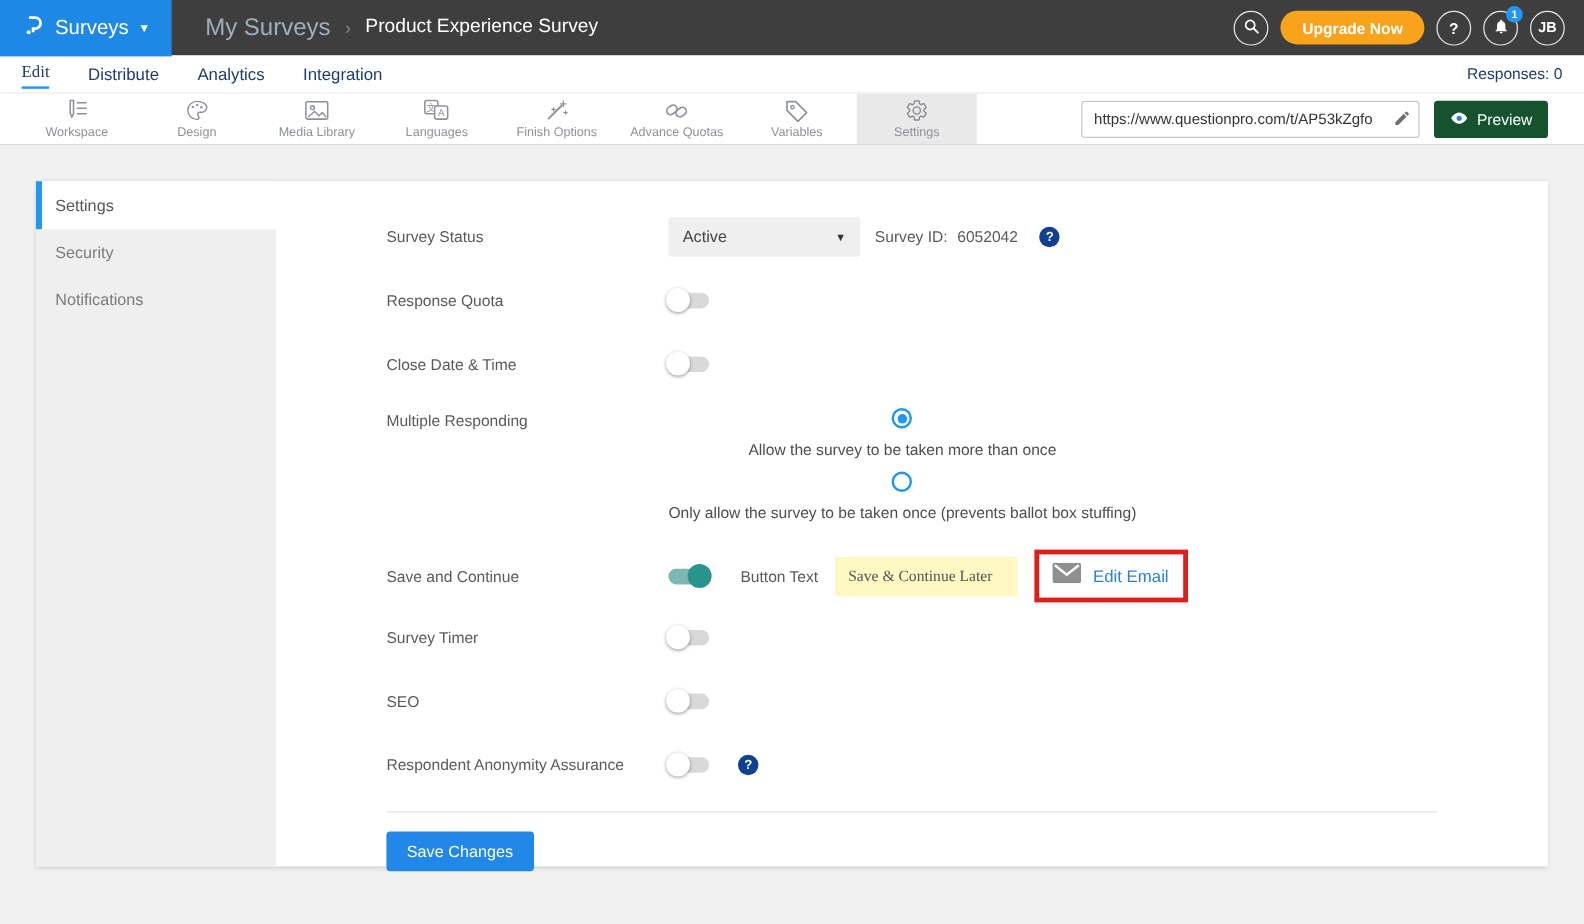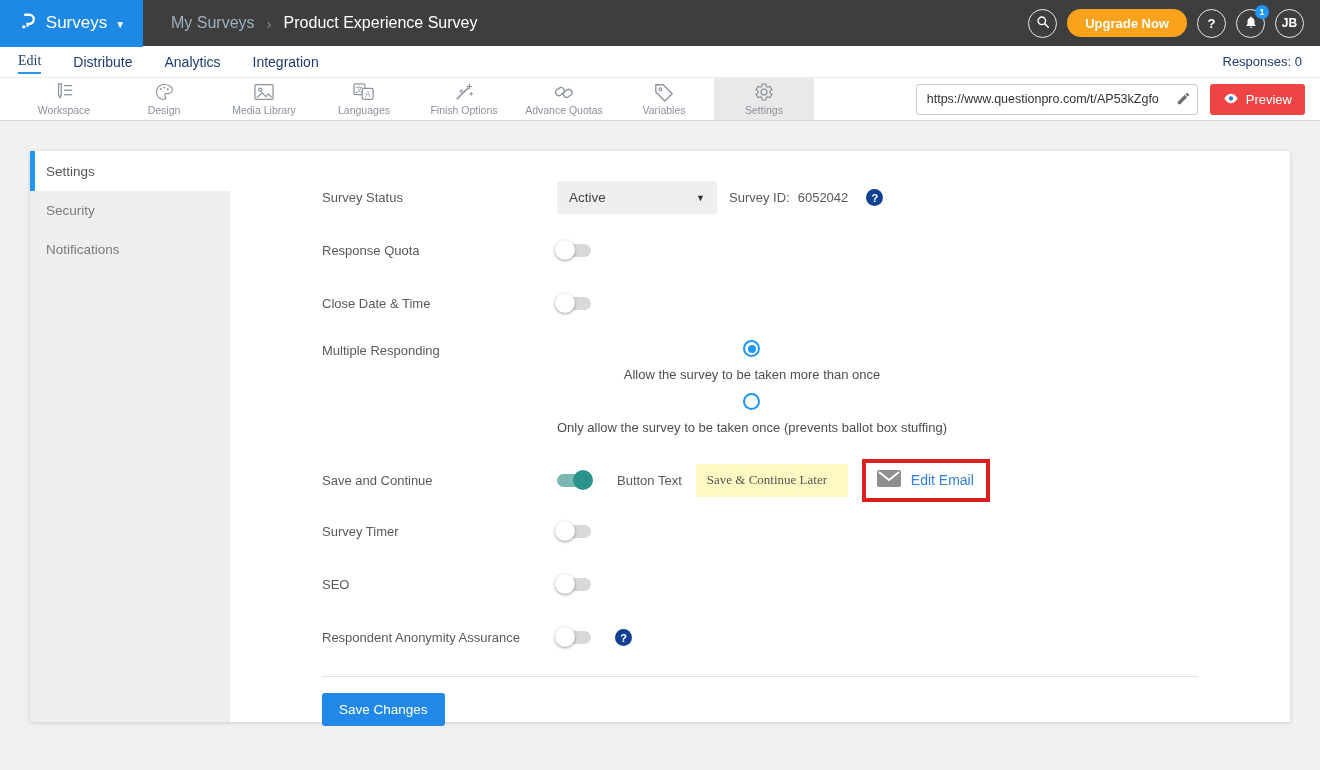--- a/index.html
+++ b/index.html
@@ -5,45 +5,45 @@
   * { margin:0; padding:0; box-sizing:border-box; }
   html,body { width:1320px; height:770px; }
   body { font-family:"Liberation Sans", sans-serif; background:#f1f1f1; overflow:hidden; }
 
   
   .topbar { height:46px; background:#3e3e3e; display:flex; align-items:center; position:relative; }
   .logo-block { width:143px; height:47px; background:#1e88e5; display:flex; align-items:center; justify-content:center; gap:8px; cursor:pointer; }
   .logo-block .menu-label { color:#fff; font-size:17px; }
   .logo-block .caret { color:#fff; font-size:10px; margin-top:2px; }
   .breadcrumb { display:flex; align-items:center; gap:12px; margin-left:28px; }
-  .crumb-parent { color:#9fb0bb; font-size:16px; cursor:pointer; }
+  .crumb-parent { color:#9fb0bb; font-size:20px; cursor:pointer; }
   .crumb-sep { color:#8a8a8a; font-size:15px; }
   .crumb-current { color:#ffffff; font-size:16px; }
   .topbar-right { margin-left:auto; display:flex; align-items:center; gap:10px; padding-right:16px; }
   .circle-btn { width:29px; height:29px; border:1.6px solid #e8e8e8; border-radius:50%; display:flex; align-items:center; justify-content:center; color:#fff; font-size:13px; font-weight:700; cursor:pointer; position:relative; background:transparent; }
   .upgrade-btn { background:#f9a21b; color:#fff; font-weight:700; font-size:13px; border:none; border-radius:14px; height:28px; padding:0 18px; cursor:pointer; }
   .badge { position:absolute; top:-5px; right:-5px; background:#2196f3; color:#fff; width:14px; height:14px; border-radius:50%; font-size:9px; font-weight:700; display:flex; align-items:center; justify-content:center; }
 
   
   .navrow { height:31px; background:#fff; display:flex; align-items:center; padding:0 18px; }
   .nav-item { color:#1d3c6e; font-size:14px; margin-right:32px; padding:4px 0 3px; cursor:pointer; }
   .nav-item.active { border-bottom:2px solid #2196f3;font-family:Liberation Serif, serif; }
   .responses { margin-left:auto; color:#1d3c6e; font-size:13px; }
 
   
   .toolbar { height:44px; background:#fff; border-top:1px solid #ececec; border-bottom:1px solid #d9d9d9; display:flex; align-items:stretch; padding-left:14px; }
   .tool-tab { width:100px; display:flex; flex-direction:column; align-items:center; justify-content:center; gap:2px; cursor:pointer; }
   .tool-tab.active { background:#e9e9e9; }
   .tool-tab .tlabel { font-size:10.5px; color:#8b929c; }
   .tool-tab svg { display:block; }
-  .toolbar-right { margin-left:auto; display:flex; align-items:center; gap:12px; padding-right:15px; }
+  .toolbar-right { margin-left:auto; display:flex; align-items:center; gap:12px; padding-right:30px; }
   .url-wrap { position:relative; }
   .url-input { width:282px; height:31px; border:1px solid #c9c9c9; border-radius:3px; font-size:12.5px; color:#333; padding:0 30px 0 10px; font-family:"Liberation Sans", sans-serif; }
   .url-pencil { position:absolute; right:7px; top:7px; cursor:pointer; }
-  .preview-btn { background:#ef4444; border:none; color:#fff; font-size:13px; height:31px; border-radius:3px; padding:0 13px; display:flex; align-items:center; gap:7px; cursor:pointer; }
+  .preview-btn { background:#14532d; border:none; color:#fff; font-size:13px; height:31px; border-radius:3px; padding:0 13px; display:flex; align-items:center; gap:7px; cursor:pointer; }
 
   
   .card { margin:30px 30px 0; width:1260px; height:571px; background:#fff; box-shadow:0 1px 4px rgba(0,0,0,.15); display:flex; }
   .side { width:200px; background:#efefef; flex-shrink:0; }
   .side-item { height:39px; display:flex; align-items:center; padding-left:16px; font-size:13.5px; color:#7a7a7a; cursor:pointer; }
   .side-item.active { background:#fff; color:#555; border-left:5px solid #2196f3; padding-left:11px; height:40px; }
 
   .content { flex:1; padding:30px 0 0 92px; }
   .row { display:flex; align-items:center; min-height:33px; margin-bottom:20px; }
   .row .label { width:235px; font-size:13px; color:#5a5a5a; flex-shrink:0; }

